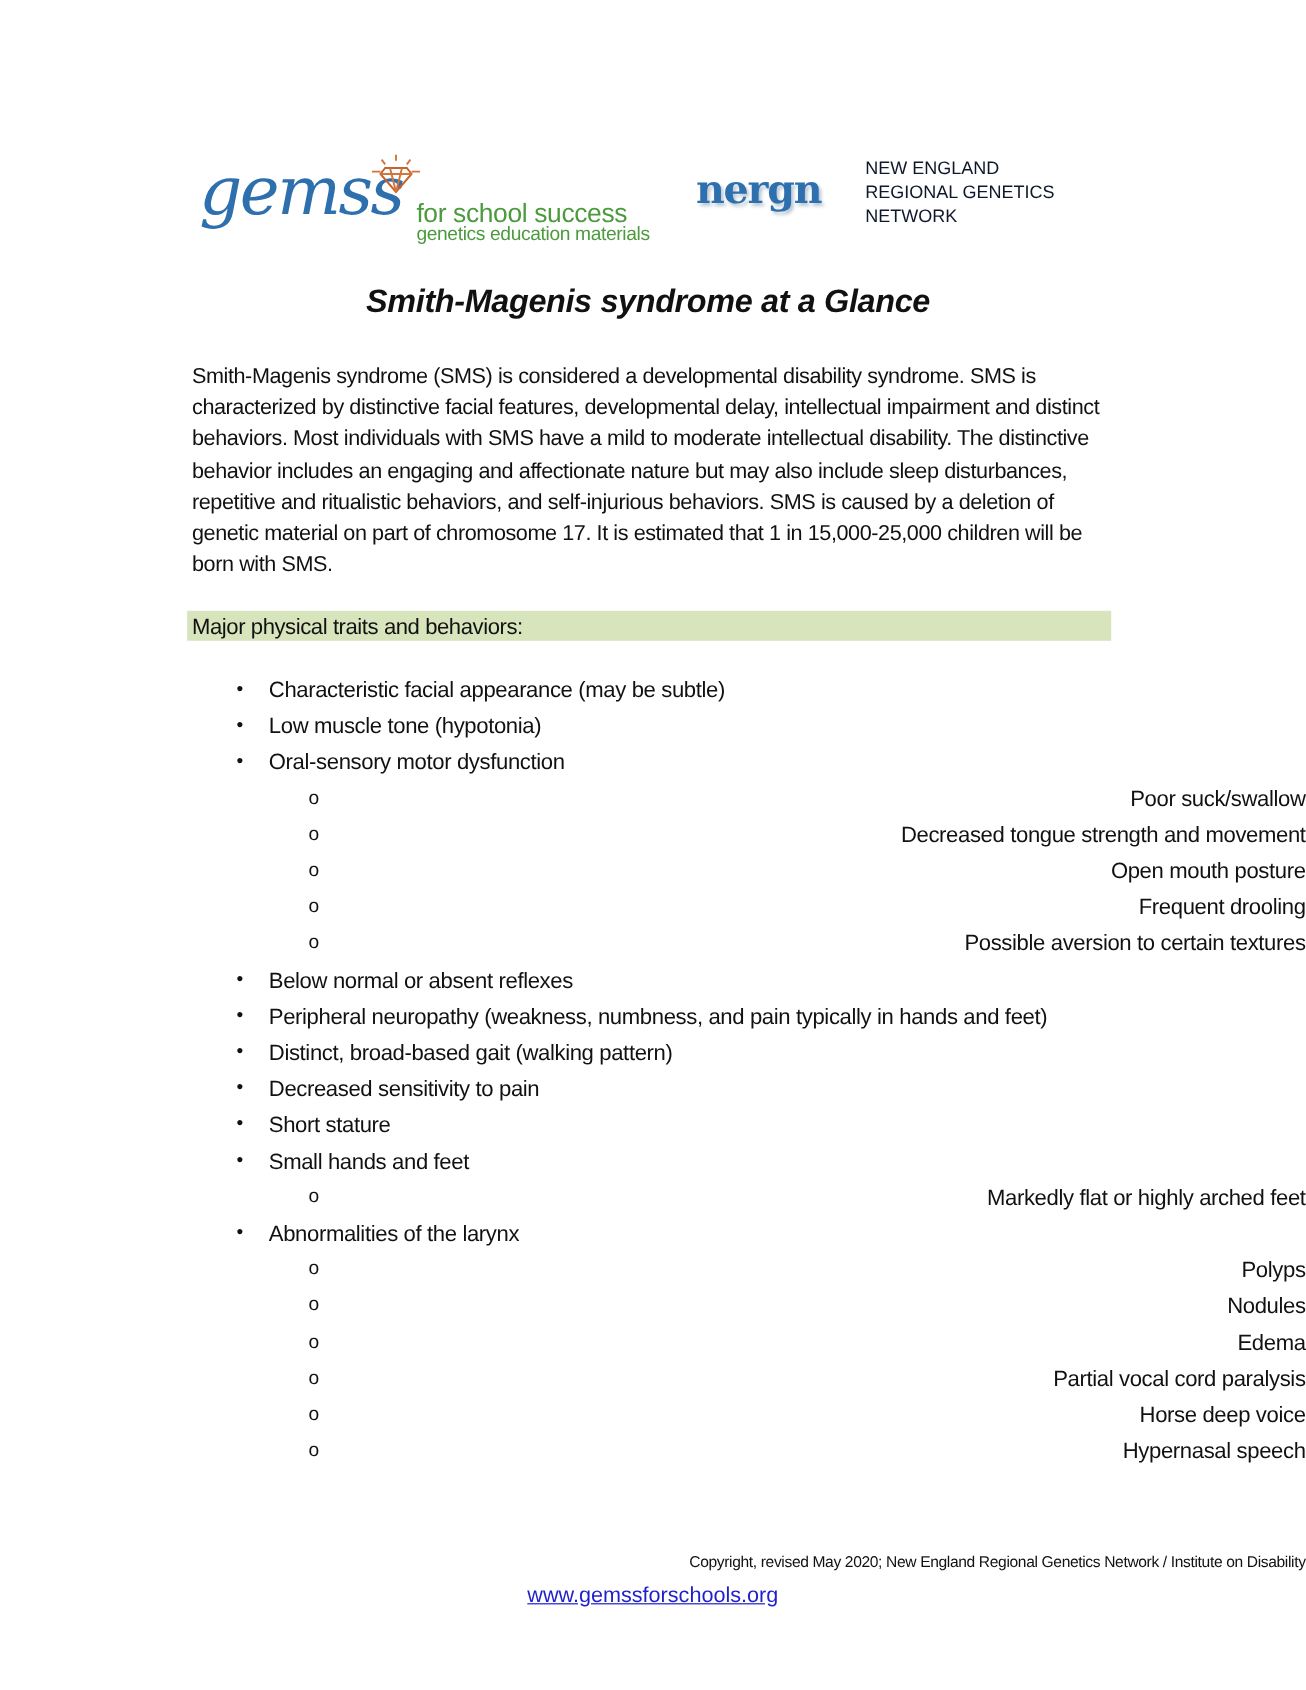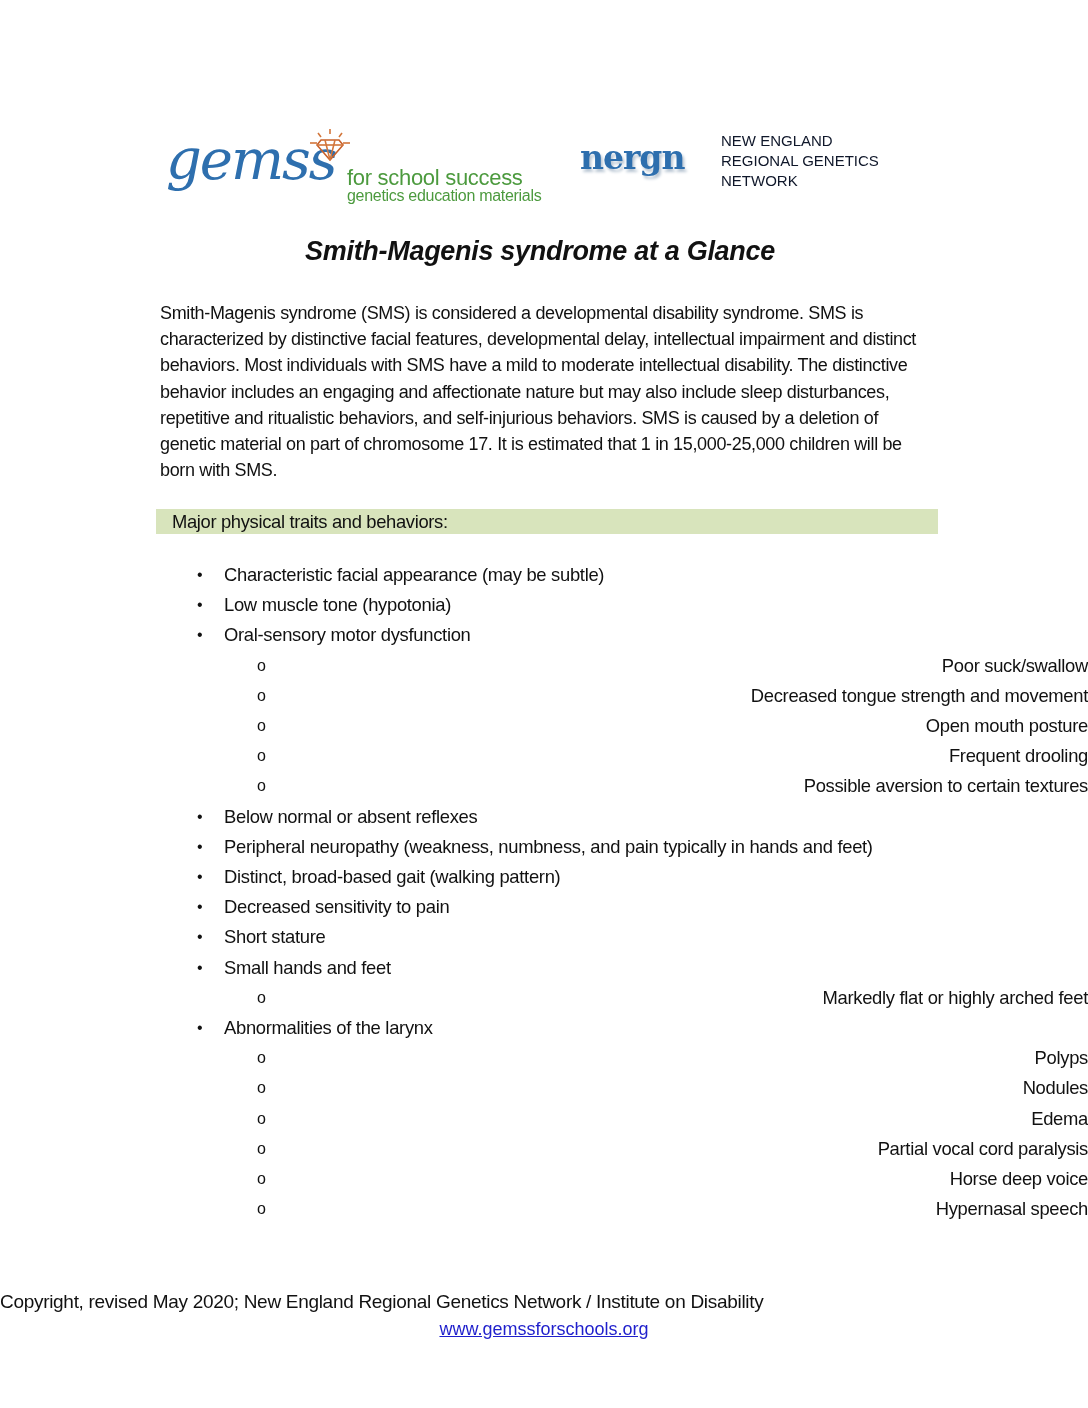--- a/index.html
+++ b/index.html
@@ -121,21 +121,21 @@
     
     .section-heading {
       position: absolute;
       left: 156px;
       top: 509px;
       width: 766px;
       height: 25px;
       background: #d8e4bc;
       font-size: 18.4px;
       line-height: 25px;
-      padding-left: 16px;
+      padding-left: 4px;
       letter-spacing: -0.35px;
     }
     
     .traits {
       position: absolute;
       left: 0;
       top: 560px;
       width: 1088px;
       margin: 0;
       padding: 0;
@@ -174,22 +174,22 @@
       display: block;
       margin-left: 288px;
       text-align: right;
     }
     
     .footer {
       position: absolute;
       left: 0;
       width: 1088px;
       top: 1291px;
-      text-align: left;
-      font-size: 19px;
+      text-align: right;
+      font-size: 13px;
       line-height: 22px;
       letter-spacing: -0.3px;
     }
     .footer-link {
       position: absolute;
       left: 0;
       width: 1088px;
       top: 1315px;
       text-align: center;
       font-size: 18px;

